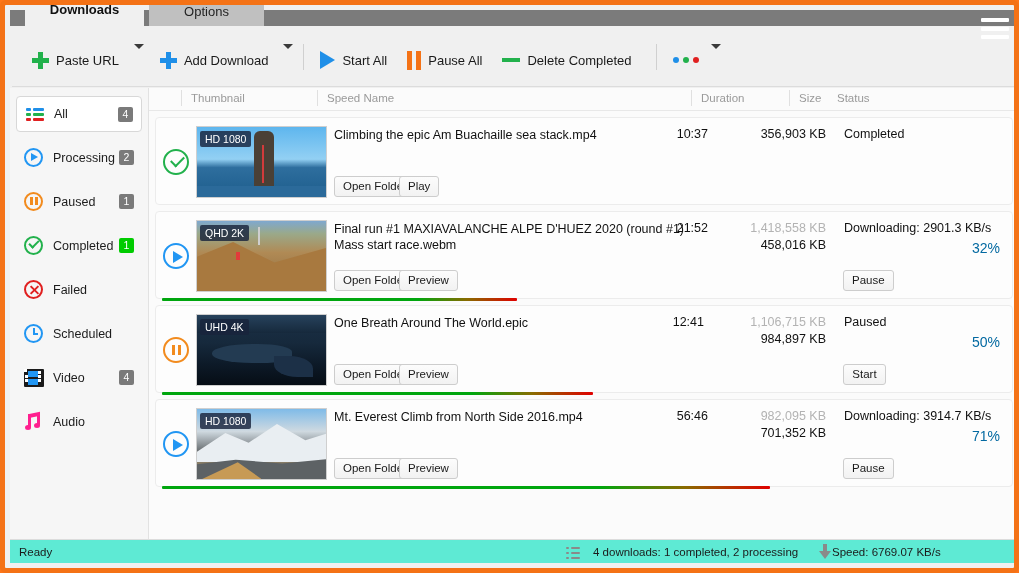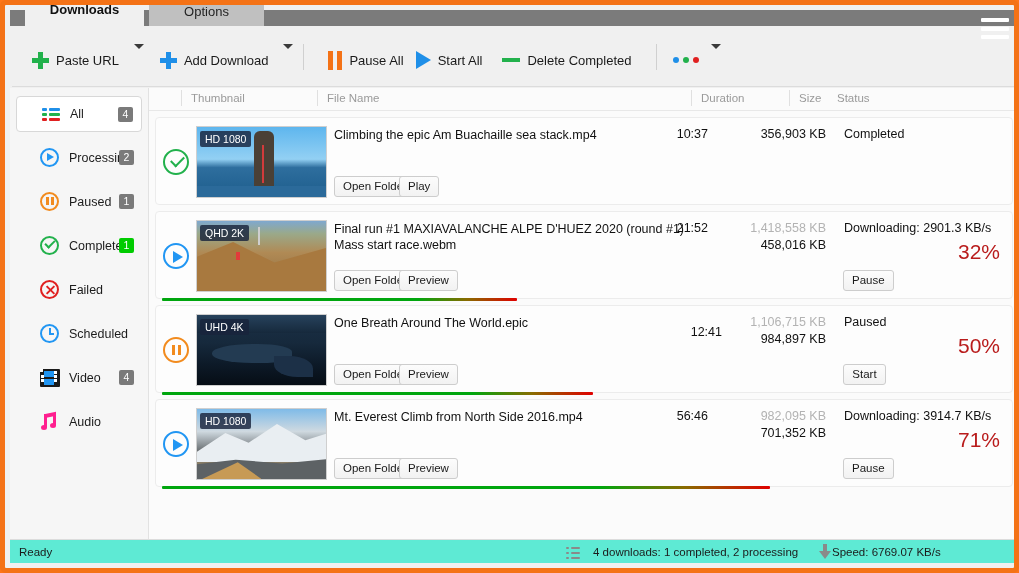--- a/index.html
+++ b/index.html
@@ -117,21 +117,21 @@
     border-right: 1px solid #e2e2e2;
     box-sizing: border-box;
     padding-top: 8px;
   }
   .sbitem {
     position: relative;
     height: 36px; margin: 0 6px 8px 6px;
     display: flex; align-items: center;
     border-radius: 4px;
     cursor: default;
-    padding-left: 24px;
+    padding-left: 8px;
     box-sizing: border-box;
   }
   .sbitem.selected {
     background: #ffffff;
     border: 1px solid #d8d8d8;
   }
   .sbitem .sblabel {
     font-size: 12.5px; color: #1c1c1c;
     margin-left: 9px;
   }
@@ -228,21 +228,21 @@
   .fname {
     position:absolute; left: 178px; top: 9px; width: 360px;
     font-size: 12.5px; color:#111; line-height: 16px;
   }
   .dur { position:absolute; top:9px; font-size:12.5px; color:#111; text-align:right; }
   .size-total { position:absolute; top:9px; font-size:12.5px; color:#b3b3b3; text-align:right; }
   .size-done  { position:absolute; top:26px; font-size:12.5px; color:#111; text-align:right; }
   .statustxt { position:absolute; left: 688px; top:9px; font-size:12.5px; color:#111; }
   .pct {
     position:absolute; right: 12px; top: 28px;
-    font-size: 21px; color:#b91c1c;
+    font-size: 14px; color:#0369a1;
   }
   .btn {
     position:absolute;
     height: 21px; line-height: 19px;
     padding: 0 8px;
     font-size: 11.5px; color:#1a1a1a;
     background: linear-gradient(#fcfcfc, #f2f2f2);
     border: 1px solid #cdcdcd;
     border-radius: 3px;
     box-sizing: border-box;
@@ -347,31 +347,31 @@
     <div class="caret"></div>
 
     <div class="tbitem" style="margin-left:10px">
       <span class="plus blue"></span>
       <span class="lbl">Add Download</span>
     </div>
     <div class="caret"></div>
 
     <div class="tbsep"></div>
 
-    <div class="tbitem" style="margin-left:8px">
-      <span class="pause-ico">
-          <i></i>
-          <i></i>
-        </span>
-      <span class="lbl">Pause All</span>
-    </div>
-
     <div class="tbitem">
       <span class="play-tri"></span>
       <span class="lbl">Start All</span>
+    </div>
+
+    <div class="tbitem" style="margin-left:8px">
+      <span class="pause-ico">
+          <i></i>
+          <i></i>
+        </span>
+      <span class="lbl">Pause All</span>
     </div>
 
     <div class="tbitem" style="margin-left:8px">
       <span class="dash-ico"></span>
       <span class="lbl">Delete Completed</span>
     </div>
 
     <div class="tbsep" style="margin-left:18px"></div>
 
     <div class="tbitem">
@@ -458,21 +458,21 @@
           <u></u>
           <s></s>
         </span>
         <span class="sblabel">Audio</span>
       </div>
     </div>
 
   <div class="content">
     <div class="thead">
       <div class="th sep" style="left:42px">Thumbnail</div>
-      <div class="th sep" style="left:178px">File Name</div>
+      <div class="th sep" style="left:178px">Speed Name</div>
       <div class="th sep" style="left:552px">Duration</div>
       <div class="th sep" style="left:650px">Size</div>
       <div class="th" style="left:688px">Status</div>
     </div>
     <div class="rows" id="rows">
         <div class="row">
           <div class="statusicon">
             <div class="circ green">
               <div class="check"></div>
             </div>
@@ -522,21 +522,21 @@
               </div>
             </div>
           </div>
           <div class="thumb" style="background: linear-gradient(rgb(27, 49, 71) 0%, rgb(22, 41, 60) 40%, rgb(13, 26, 40) 70%, rgb(6, 13, 21) 100%);">
             <div style="position:absolute;left:12%;top:42%;width:62%;height:26%;background:#233b52;border-radius:50% 42% 38% 50%"></div>
             <div style="position:absolute;left:60%;top:58%;width:30%;height:30%;background:#1c3047;border-radius:0 60% 0 60%"></div>
             <div style="position:absolute;left:0;top:0;width:100%;height:26%;background:linear-gradient(#27425c,#16293c)"></div>
             <span class="qtag">UHD 4K</span>
           </div>
           <div class="fname">One Breath Around The World.epic</div>
-          <div class="dur" style="left: 514px; width: 52px; margin-top: 10px;">12:41</div>
+          <div class="dur" style="left: 496px; width: 52px;">12:41</div>
           <div class="size-total" style="left: 560px; width: 110px;">1,106,715 KB</div>
           <div class="size-done" style="left: 560px; width: 110px;">984,897 KB</div>
           <div class="statustxt">Paused</div>
           <div class="pct">50%</div>
           <div class="btn" style="left: 178px; top: 58px;">Open Folder</div>
           <div class="btn" style="left: 243px; top: 58px;">Preview</div>
           <div class="btn" style="left: 687px; top: 58px; min-width: 43px; text-align: center;">Start</div>
           <div class="progressbar" style="width: 430.95px; background: linear-gradient(to right, rgb(0, 166, 14) 0%, rgb(0, 166, 14) 72%, rgb(138, 107, 0) 86%, rgb(224, 0, 0) 100%);"></div>
         </div>
         <div class="row">

